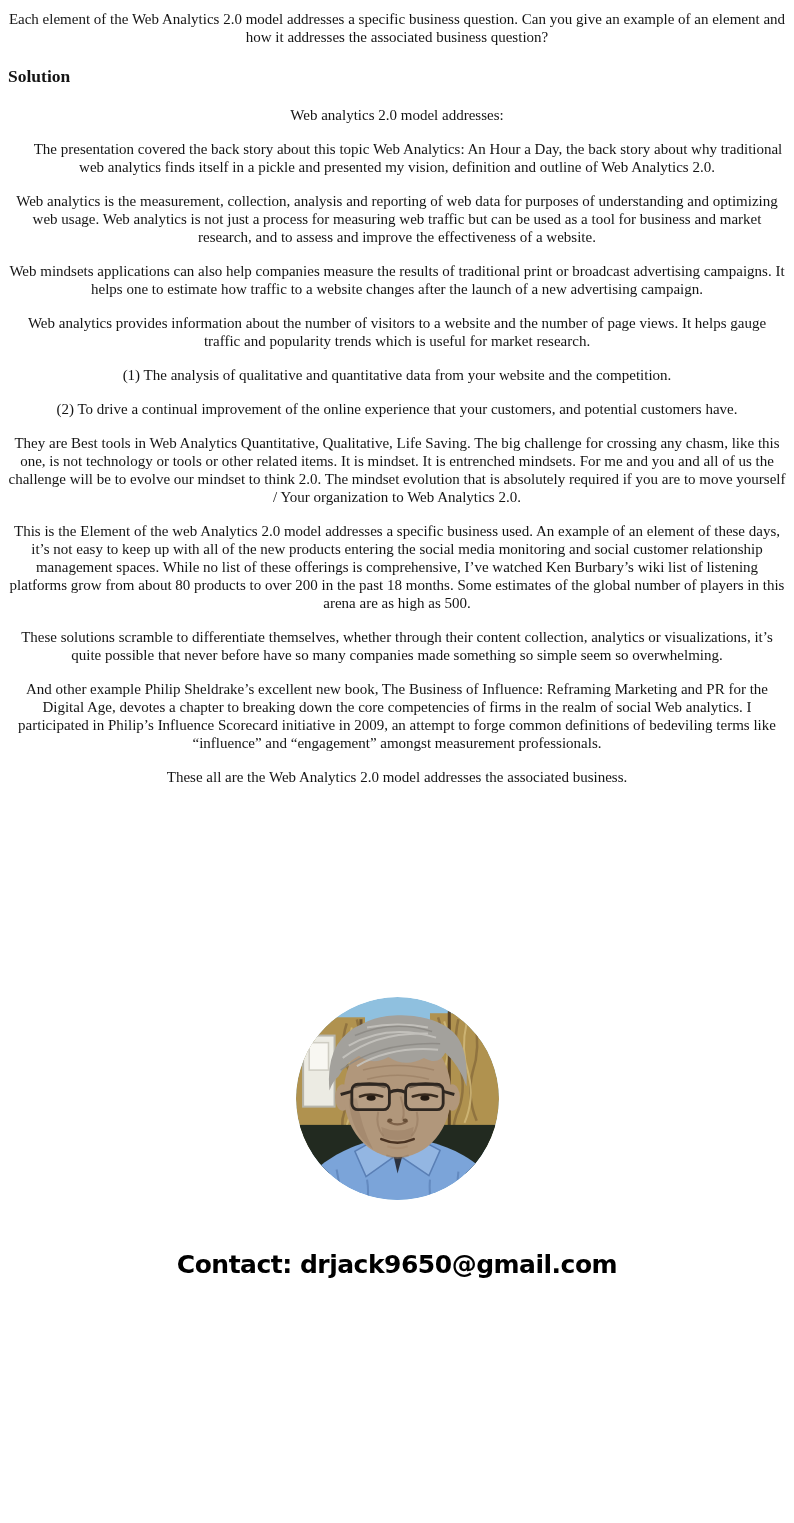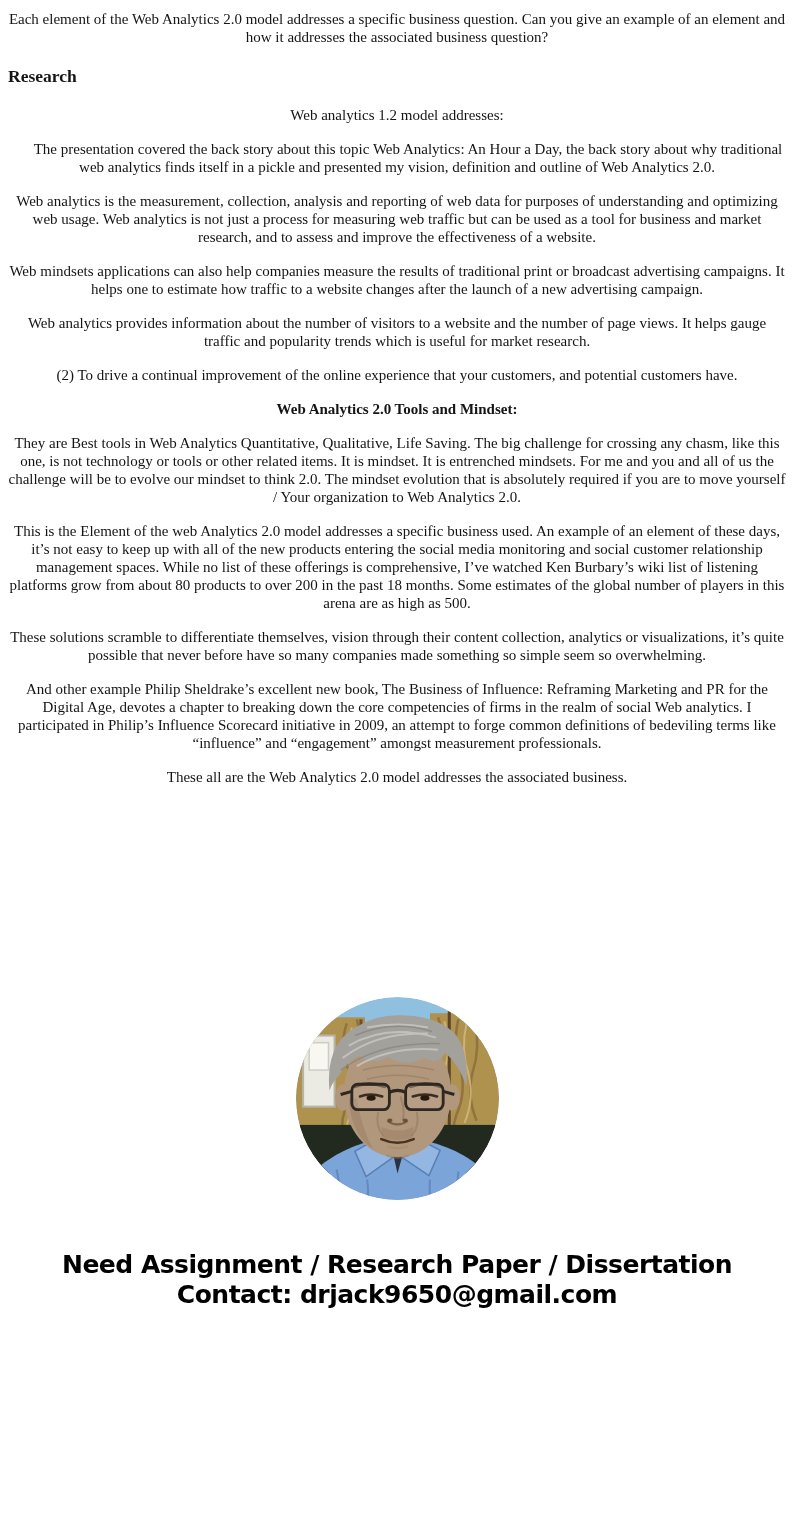--- a/index.html
+++ b/index.html
@@ -47,31 +47,31 @@
     line-height: 30px;
     color: #000000;
     letter-spacing: -0.5px;
   }
 </style>
 </head>
 <body>
 
 <div class="doc">
   <p class="first">Each element of the Web Analytics 2.0 model addresses a specific business question. Can you give an example of an element and how it addresses the associated business question?</p>
-  <h3>Research</h3>
-  <p>Web analytics 1.2 model addresses:</p>
+  <h3>Solution</h3>
+  <p>Web analytics 2.0 model addresses:</p>
   <p class="indent">The presentation covered the back story about this topic Web Analytics: An Hour a Day, the back story about why traditional web analytics finds itself in a pickle and presented my vision, definition and outline of Web Analytics 2.0.</p>
   <p>Web analytics is the measurement, collection, analysis and reporting of web data for purposes of understanding and optimizing web usage. Web analytics is not just a process for measuring web traffic but can be used as a tool for business and market research, and to assess and improve the effectiveness of a website.</p>
   <p>Web mindsets applications can also help companies measure the results of traditional print or broadcast advertising campaigns. It helps one to estimate how traffic to a website changes after the launch of a new advertising campaign.</p>
   <p>Web analytics provides information about the number of visitors to a website and the number of page views. It helps gauge traffic and popularity trends which is useful for market research.</p>
+  <p>(1) The analysis of qualitative and quantitative data from your website and the competition.</p>
   <p>(2) To drive a continual improvement of the online experience that your customers, and potential customers have.</p>
-  <p class="bold">Web Analytics 2.0 Tools and Mindset:</p>
   <p>They are Best tools in Web Analytics Quantitative, Qualitative, Life Saving. The big challenge for crossing any chasm, like this one, is not technology or tools or other related items. It is mindset. It is entrenched mindsets. For me and you and all of us the challenge will be to evolve our mindset to think 2.0. The mindset evolution that is absolutely required if you are to move yourself / Your organization to Web Analytics 2.0.</p>
   <p>This is the Element of the web Analytics 2.0 model addresses a specific business used. An example of an element of these days, it’s not easy to keep up with all of the new products entering the social media monitoring and social customer relationship management spaces. While no list of these offerings is comprehensive, I’ve watched Ken Burbary’s wiki list of listening platforms grow from about 80 products to over 200 in the past 18 months. Some estimates of the global number of players in this arena are as high as 500.</p>
-  <p>These solutions scramble to differentiate themselves, vision through their content collection, analytics or visualizations, it’s quite possible that never before have so many companies made something so simple seem so overwhelming.</p>
+  <p>These solutions scramble to differentiate themselves, whether through their content collection, analytics or visualizations, it’s quite possible that never before have so many companies made something so simple seem so overwhelming.</p>
   <p>And other example Philip Sheldrake’s excellent new book, The Business of Influence: Reframing Marketing and PR for the Digital Age, devotes a chapter to breaking down the core competencies of firms in the realm of social Web analytics. I participated in Philip’s Influence Scorecard initiative in 2009, an attempt to forge common definitions of bedeviling terms like “influence” and “engagement” amongst measurement professionals.</p>
   <p>These all are the Web Analytics 2.0 model addresses the associated business.</p>
 </div>
 
 <div class="avatar-section">
   <span class="avatar">
     
     <svg viewBox="0 0 200 200" xmlns="http://www.w3.org/2000/svg">
       <defs>
         <clipPath id="circ">
@@ -172,15 +172,14 @@
         <path d="M84,140 Q100,147 116,140" fill="none" stroke="#4a3322" stroke-width="2.5" stroke-linecap="round"></path>
         <path d="M90,147 Q100,151 110,147" fill="none" stroke="#a98a6d" stroke-width="2" opacity="0.6"></path>
 
         <path d="M89,156 Q100,161 111,156" fill="none" stroke="var(--skin-shadow, #8f7258)" stroke-width="2" opacity="0.4"></path>
       </g>
     </svg>
   </span>
 </div>
 
 <div class="footer-banner">
-  <div>Need Assignment / Research Paper / Dissertation</div>
   <div>Contact: drjack9650@gmail.com</div>
 </div>
 
 </body></html>

